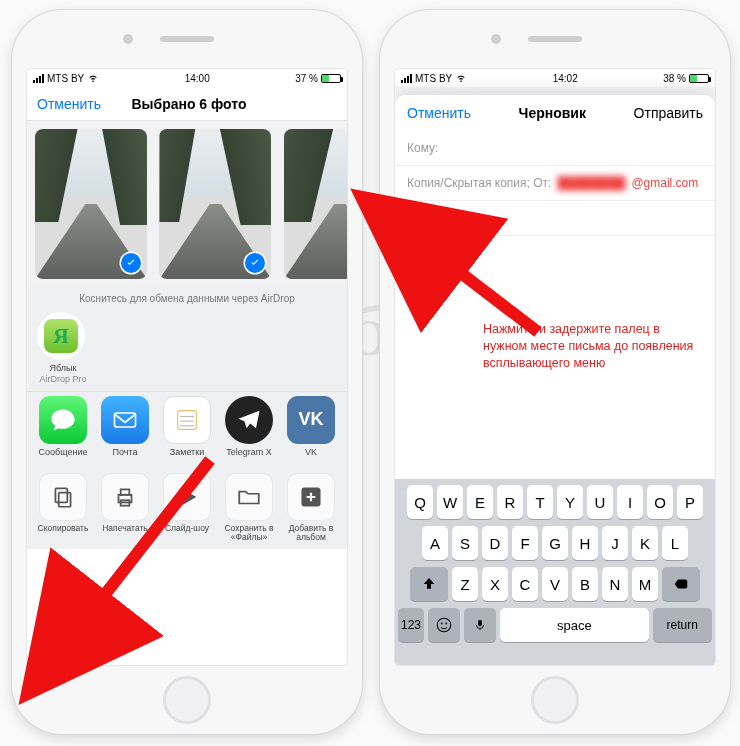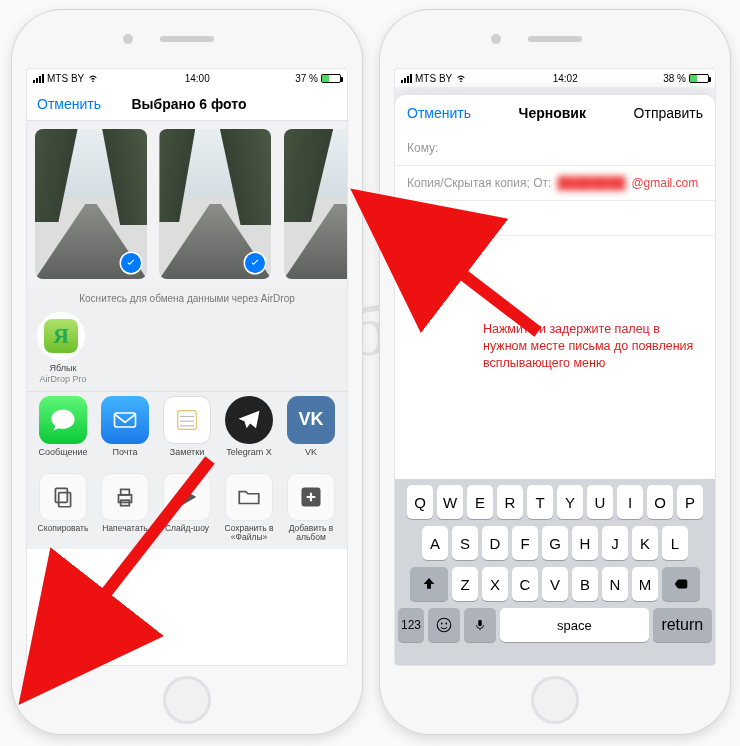--- a/index.html
+++ b/index.html
@@ -126,21 +126,21 @@
   .field .val{color:#ef4444;}
   .blur{filter:blur(3px);color:#999;}
   .cursor{width:2px;height:16px;background:#2f6fb5;display:inline-block;margin-left:12px;}
   .hint{position:absolute;left:88px;right:8px;top:226px;font-size:12.5px;line-height:1.35;color:#d22;}
   
   .kb{position:absolute;left:0;right:0;bottom:0;height:186px;background:#d2d5da;padding:6px 3px;font-size:14px;}
   .krow{display:flex;gap:4px;justify-content:center;margin-bottom:7px;}
   .key{background:#fff;border-radius:5px;height:34px;min-width:26px;display:flex;align-items:center;justify-content:center;box-shadow:0 1px 0 #9b9ea3;color:#000;font-size:15px;}
   .key.fn{background:#aeb3bb;color:#000;font-size:12px;}
   .key.space{flex:4;font-size:13px;}
-  .key.ret{flex:1.6;font-size:16px;}
+  .key.ret{flex:1.6;font-size:12px;}
   .key.shift{width:38px;}
   .key.bksp{width:38px;}
 
   
   .arrow{position:absolute;pointer-events:none;}
   .arrow svg{overflow:visible;}
 
   
   .watermark{
     position:absolute; left:300px; top:290px; font-size:72px;

